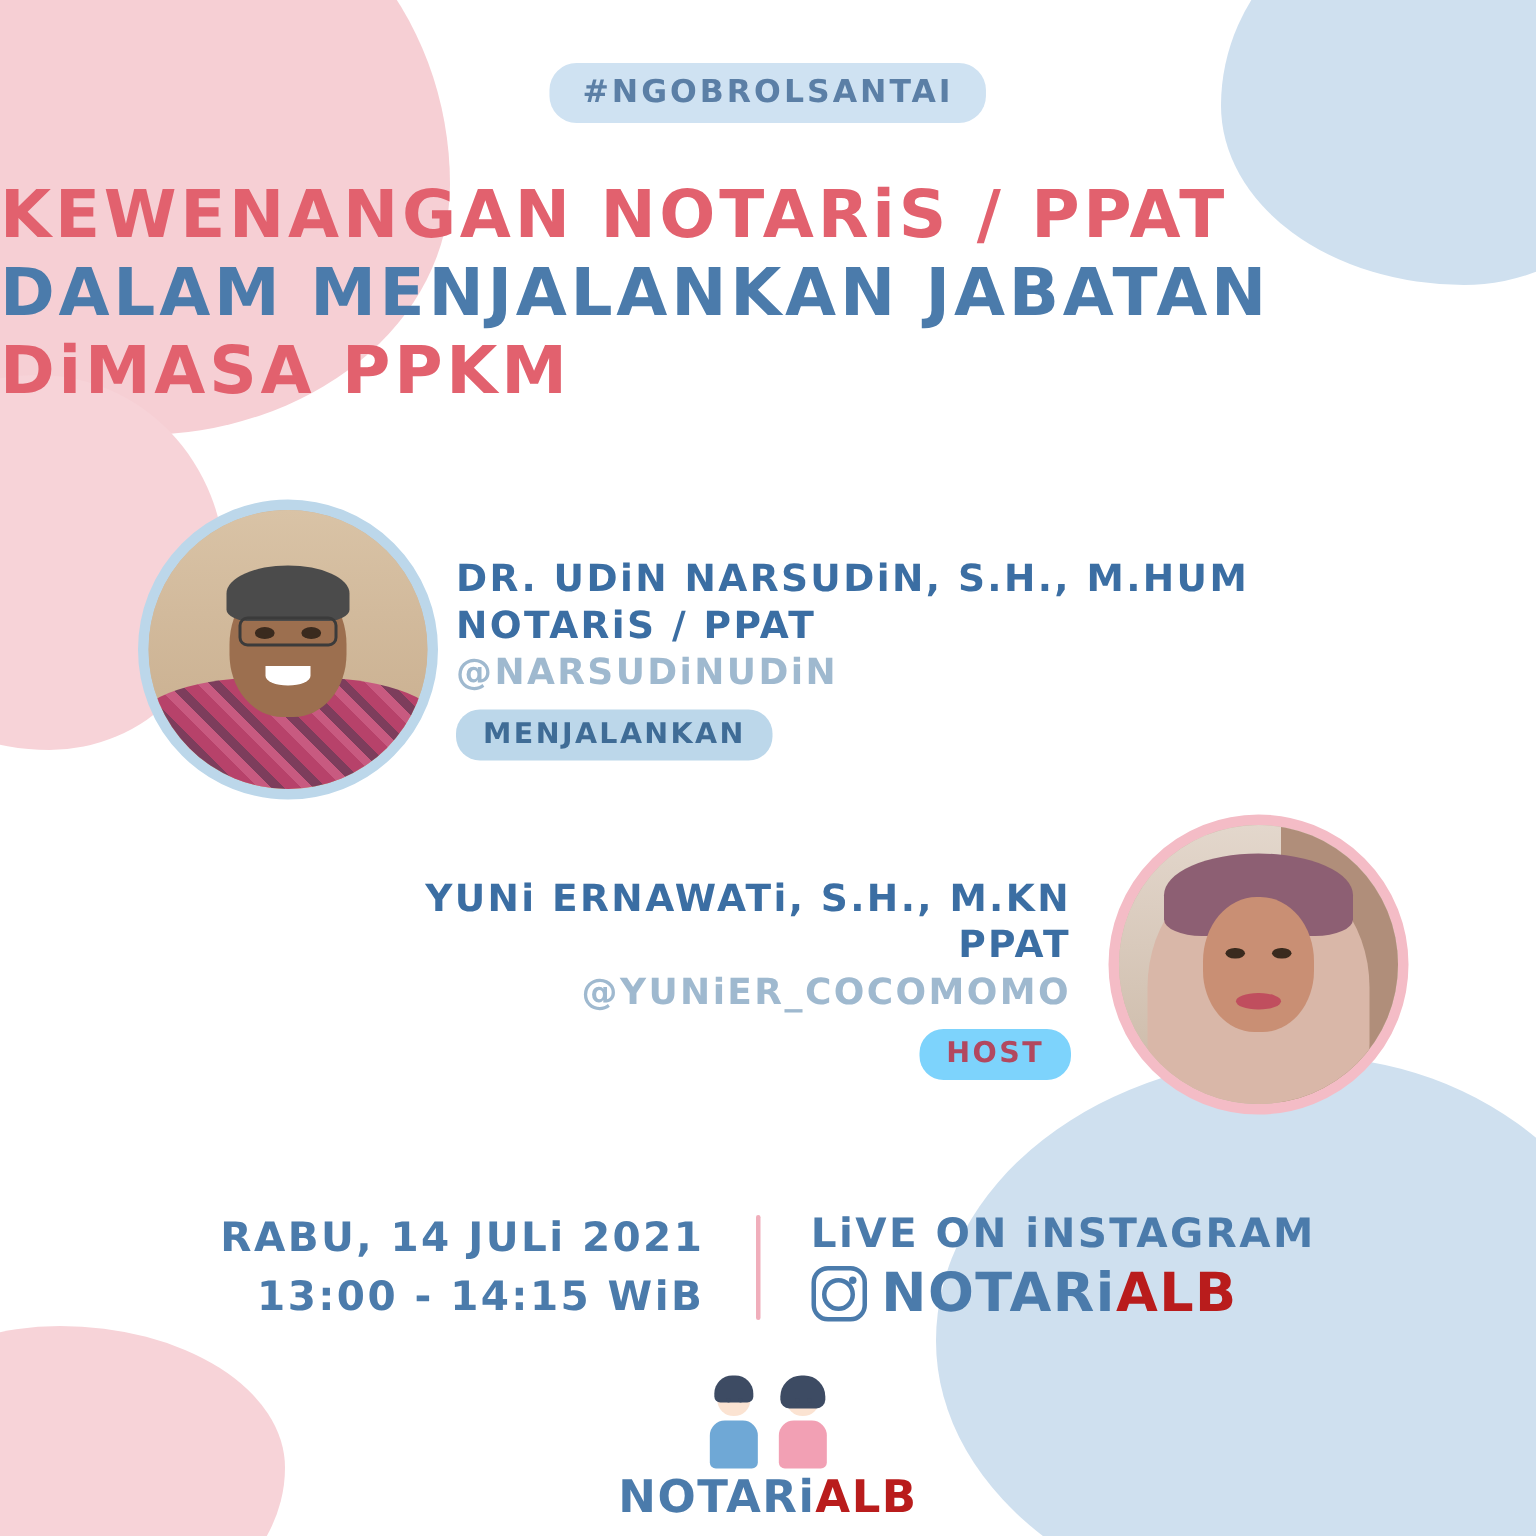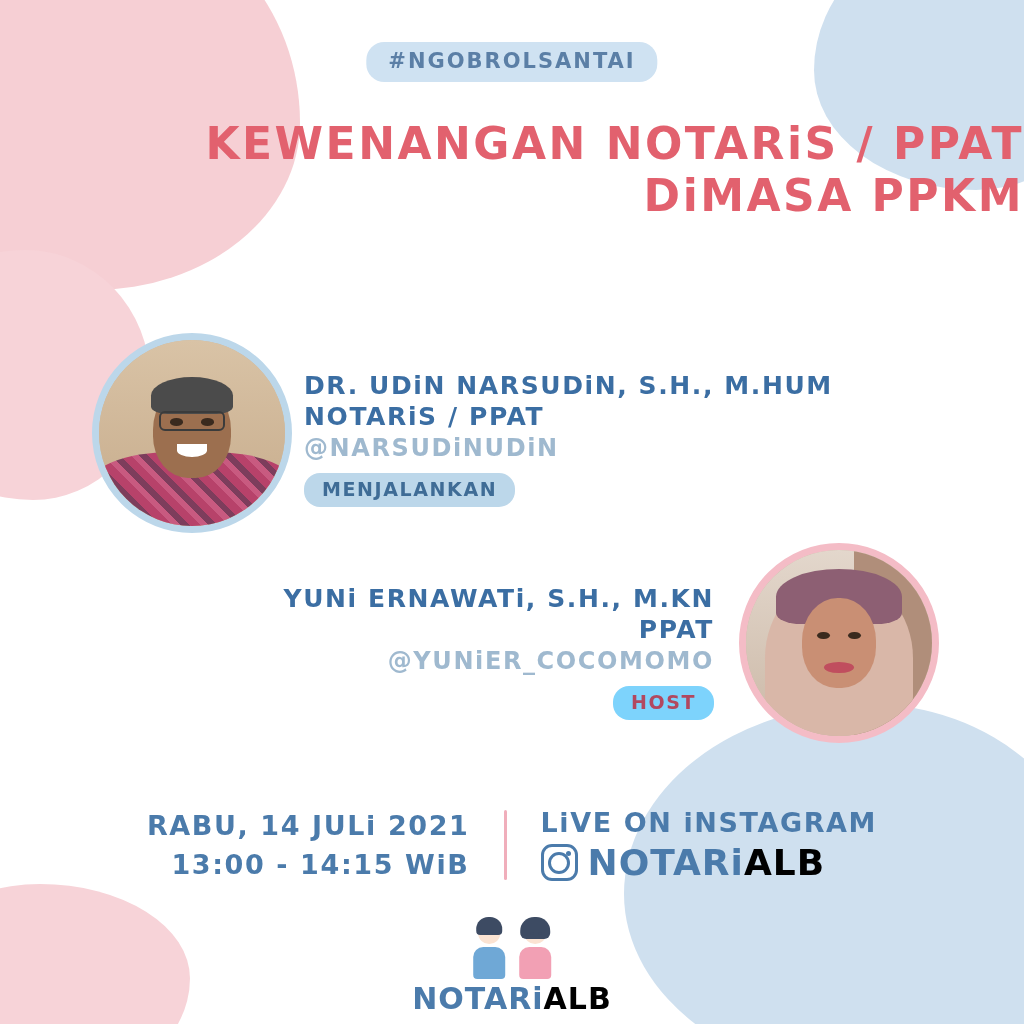--- a/index.html
+++ b/index.html
@@ -66,21 +66,21 @@
     border-radius: 18px;
     padding: 7px 22px 9px;
     font-size: 21px;
     letter-spacing: 2px;
   }
 
   
   #title-block {
     position: absolute;
     top: 118px; left: 0; right: 0;
-    text-align: right;
+    text-align: left;
     line-height: 1.18;
   }
   #title-block .line {
     font-size: 44px;
     letter-spacing: 2.5px;
     white-space: nowrap;
   }
   .t-red { color: #e2616e; }
   .t-blue { color: #4b7bab; }
 
@@ -177,21 +177,21 @@
     width: 16px; height: 16px;
     border: 3.5px solid #4b7bab; border-radius: 50%;
   }
   .ig-glyph::after {
     content: ""; position: absolute;
     right: 4px; top: 4px; width: 5px; height: 5px;
     background: #4b7bab; border-radius: 50%;
   }
   #ig-handle { font-size: 36px; letter-spacing: 1px; }
   .h-blue { color: #4b7bab; }
-  .h-pink { color: #000000; margin-top: 48px; }
+  .h-pink { color: #b91c1c; margin-top: 48px; }
 
   
   #footer-logo {
     position: absolute;
     left: 50%; transform: translateX(-50%);
     bottom: 8px;
     text-align: center;
   }
   #footer-figures {
     display: flex; justify-content: center; align-items: flex-end; gap: 6px;
@@ -216,20 +216,21 @@
   <div class="blob blob-pink-tl"></div>
   <div class="blob blob-blue-tr"></div>
   <div class="blob blob-pink-left"></div>
   <div class="blob blob-blue-br"></div>
   <div class="blob blob-pink-bl"></div>
 
   <div id="hashtag-pill" class="handwrite">#NGOBROLSANTAI</div>
 
   <div id="title-block">
     <div class="line handwrite t-red">KEWENANGAN NOTARiS / PPAT</div>
+    <div class="line handwrite t-blue">DALAM MENJALANKAN JABATAN</div>
     <div class="line handwrite t-red">DiMASA PPKM</div>
   </div>
 
   <div class="avatar" id="avatar-narasumber">
     <div class="portrait">
       <div class="p1-bg"></div>
       <div class="p1-shirt"></div>
       <div class="p1-neck"></div>
       <div class="p1-head"></div>
       <div class="p1-hair"></div>

